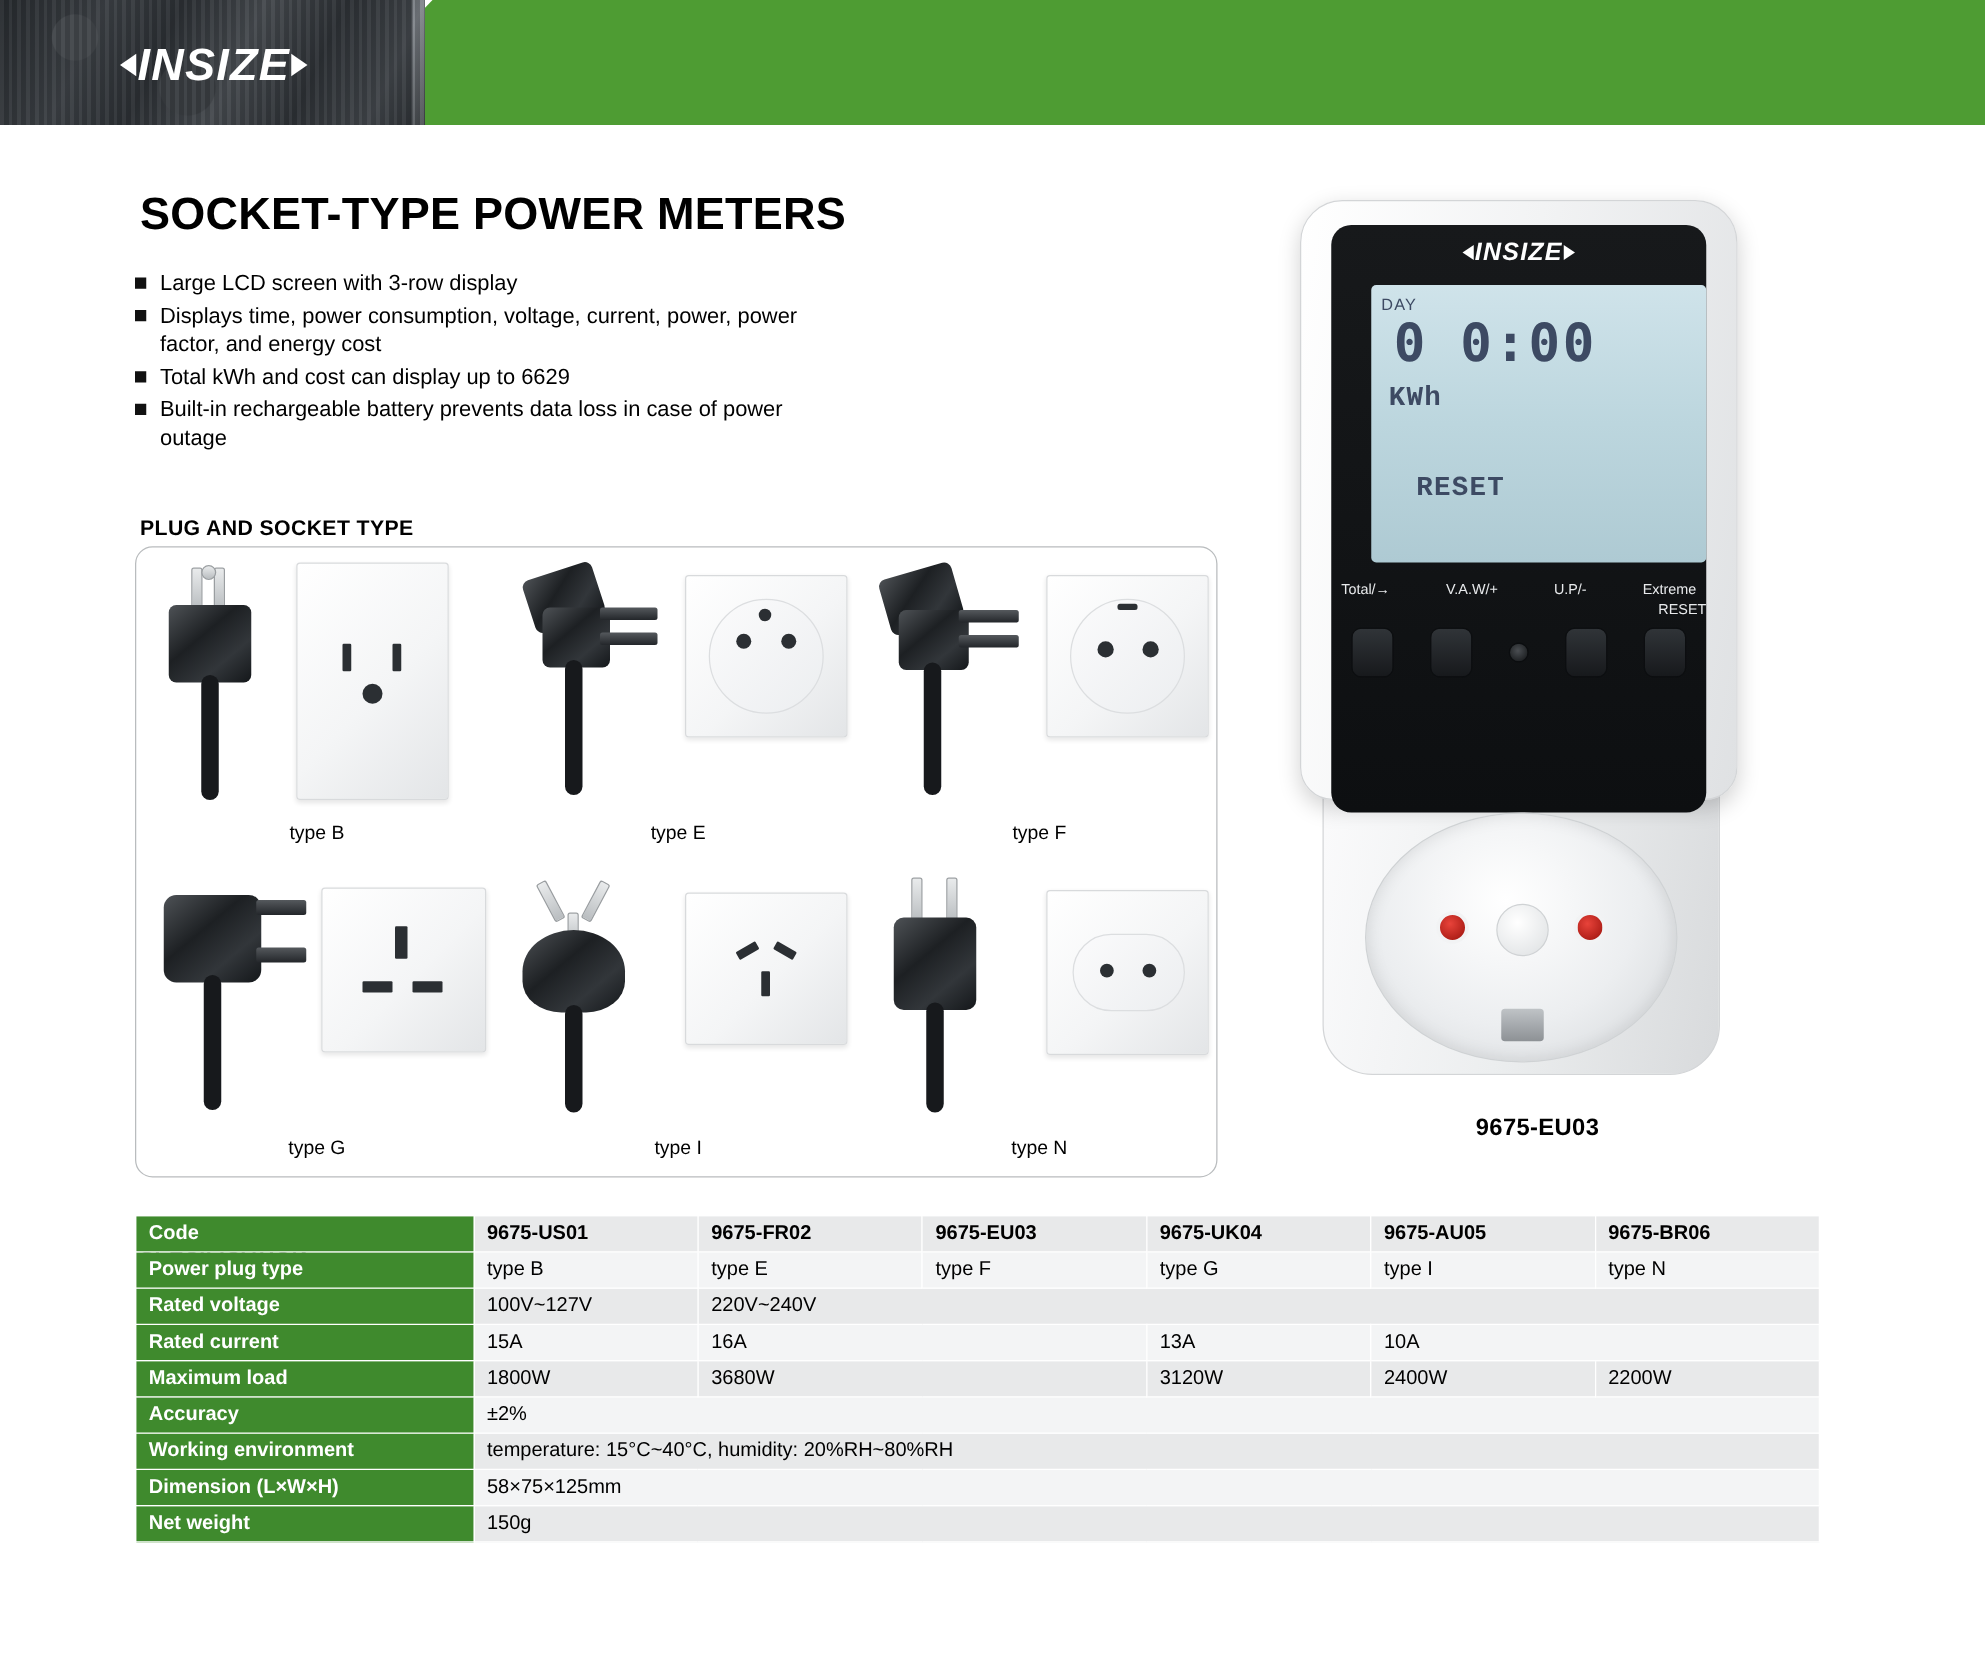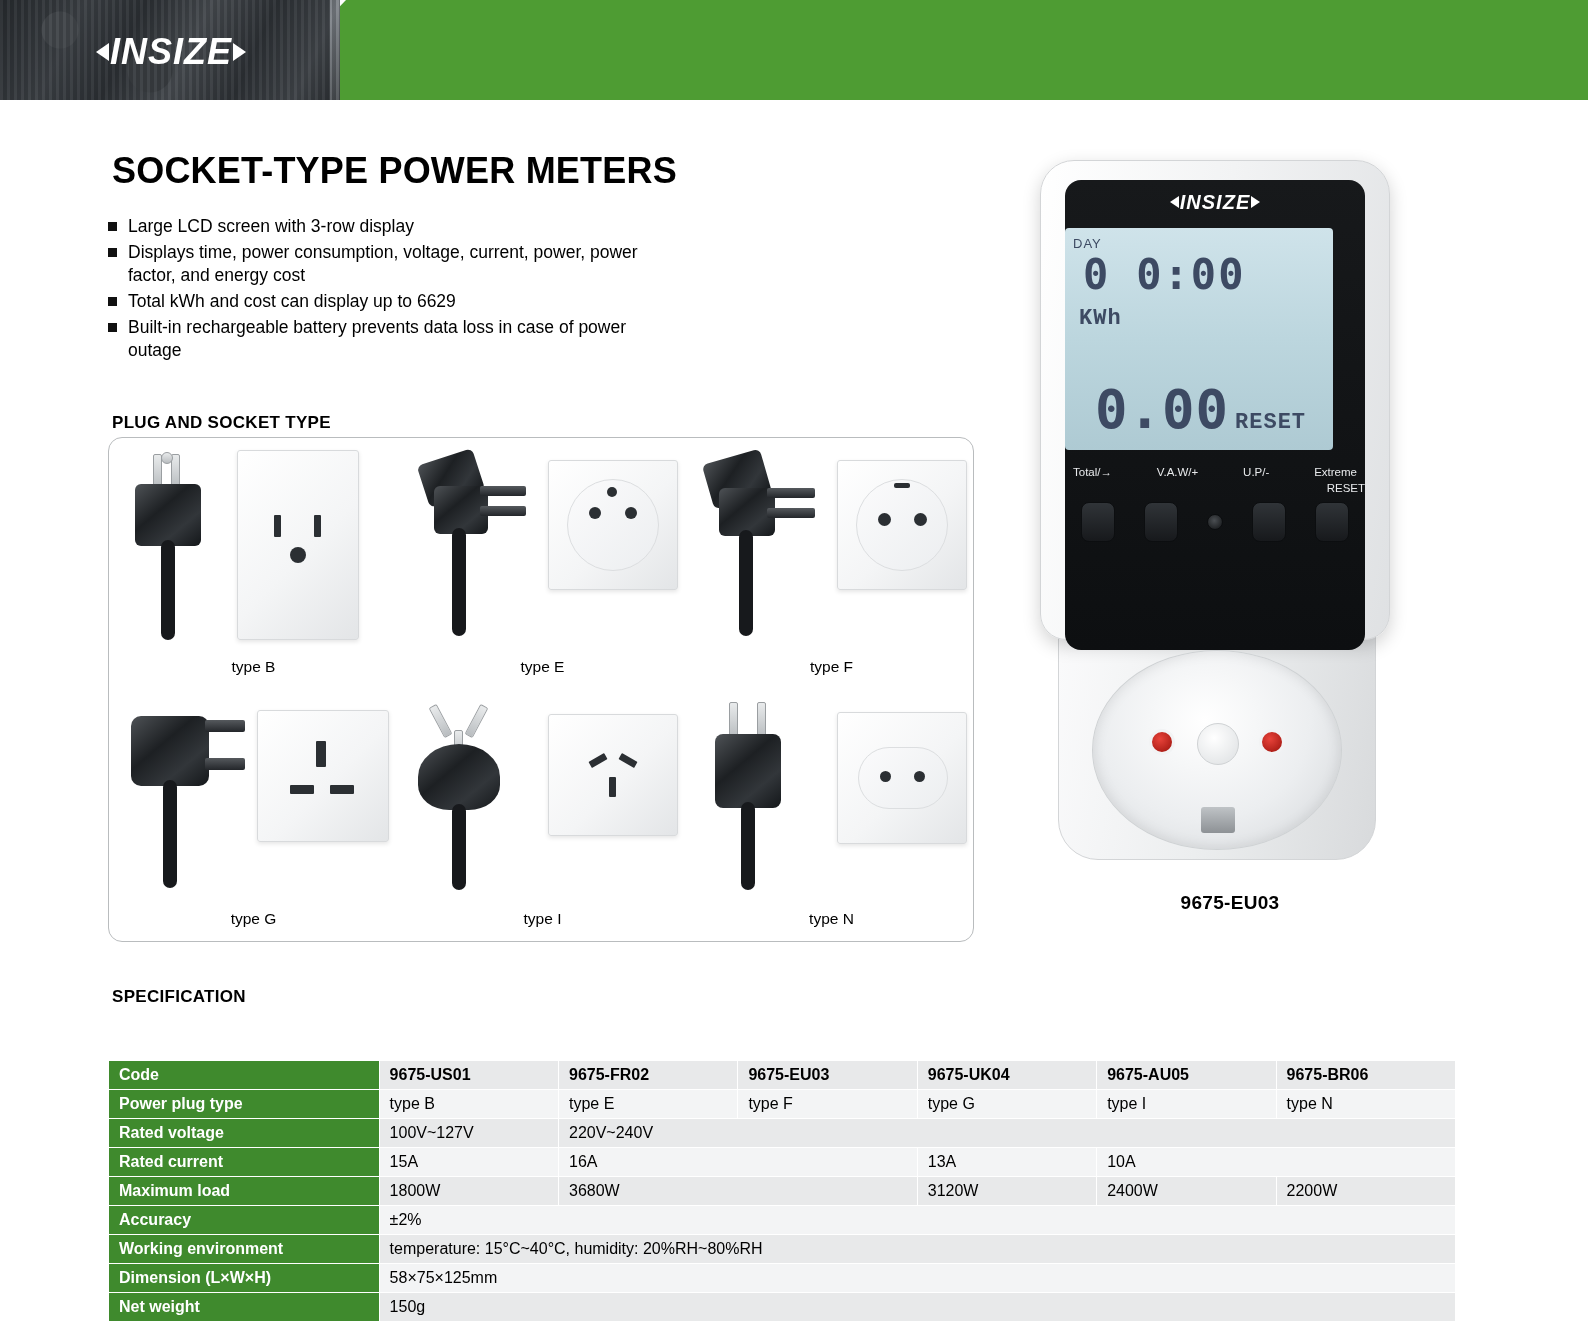--- a/index.html
+++ b/index.html
@@ -214,21 +214,21 @@
     display: flex;
     justify-content: center;
     align-items: center;
   }
   .device-logo .logo-text { font-size: 20px; }
   .device-logo .logo-arrow-l { border-top-width:6px; border-bottom-width:6px; border-right-width: 9px; }
   .device-logo .logo-arrow-r { border-top-width:6px; border-bottom-width:6px; border-left-width: 9px; }
 
   .lcd {
     position: absolute;
-    left: 0; top: 48px;
+    left: 32px; top: 48px;
     width: 268px; height: 222px;
     background: linear-gradient(180deg,#cfe3ea 0%,#bcd6de 50%,#aecad3 100%);
     border-radius: 4px;
     font-family: "DejaVu Sans Mono", monospace;
     color: #3d4a63;
   }
   .lcd-day {
     position: absolute; left: 8px; top: 8px;
     font-size: 13px; font-family: "Liberation Sans", sans-serif;
     letter-spacing: 1px;
@@ -333,21 +333,21 @@
     width: 420px;
     text-align: center;
     font-size: 19px;
     font-weight: bold;
     letter-spacing: 0.3px;
   }
 
   
   .spec-table {
     position: absolute;
-    left: 108px; top: 1060px;
+    left: 108px; top: 972px;
     width: 1348px;
     border-collapse: collapse;
     font-size: 16px;
   }
   .spec-table td {
     border: 1px solid #ffffff;
     height: 29px;
     padding: 0 10px;
     vertical-align: middle;
   }
@@ -520,21 +520,20 @@
     <div class="lcd">
       <div class="lcd-day">DAY</div>
       <div class="lcd-row1">
         <span class="big-zero">0</span>
         <span>0:00</span>
       </div>
       <div class="lcd-row2">
         <span class="unit">KWh</span>
       </div>
       <div class="lcd-row3">
-        <span>0.00</span>
         <span class="unit">RESET</span>
       </div>
     </div>
 
     <div class="btn-labels">
       <span>Total/→</span>
       <span>V.A.W/+</span>
       <span>U.P/-</span>
       <span>Extreme</span>
     </div>

